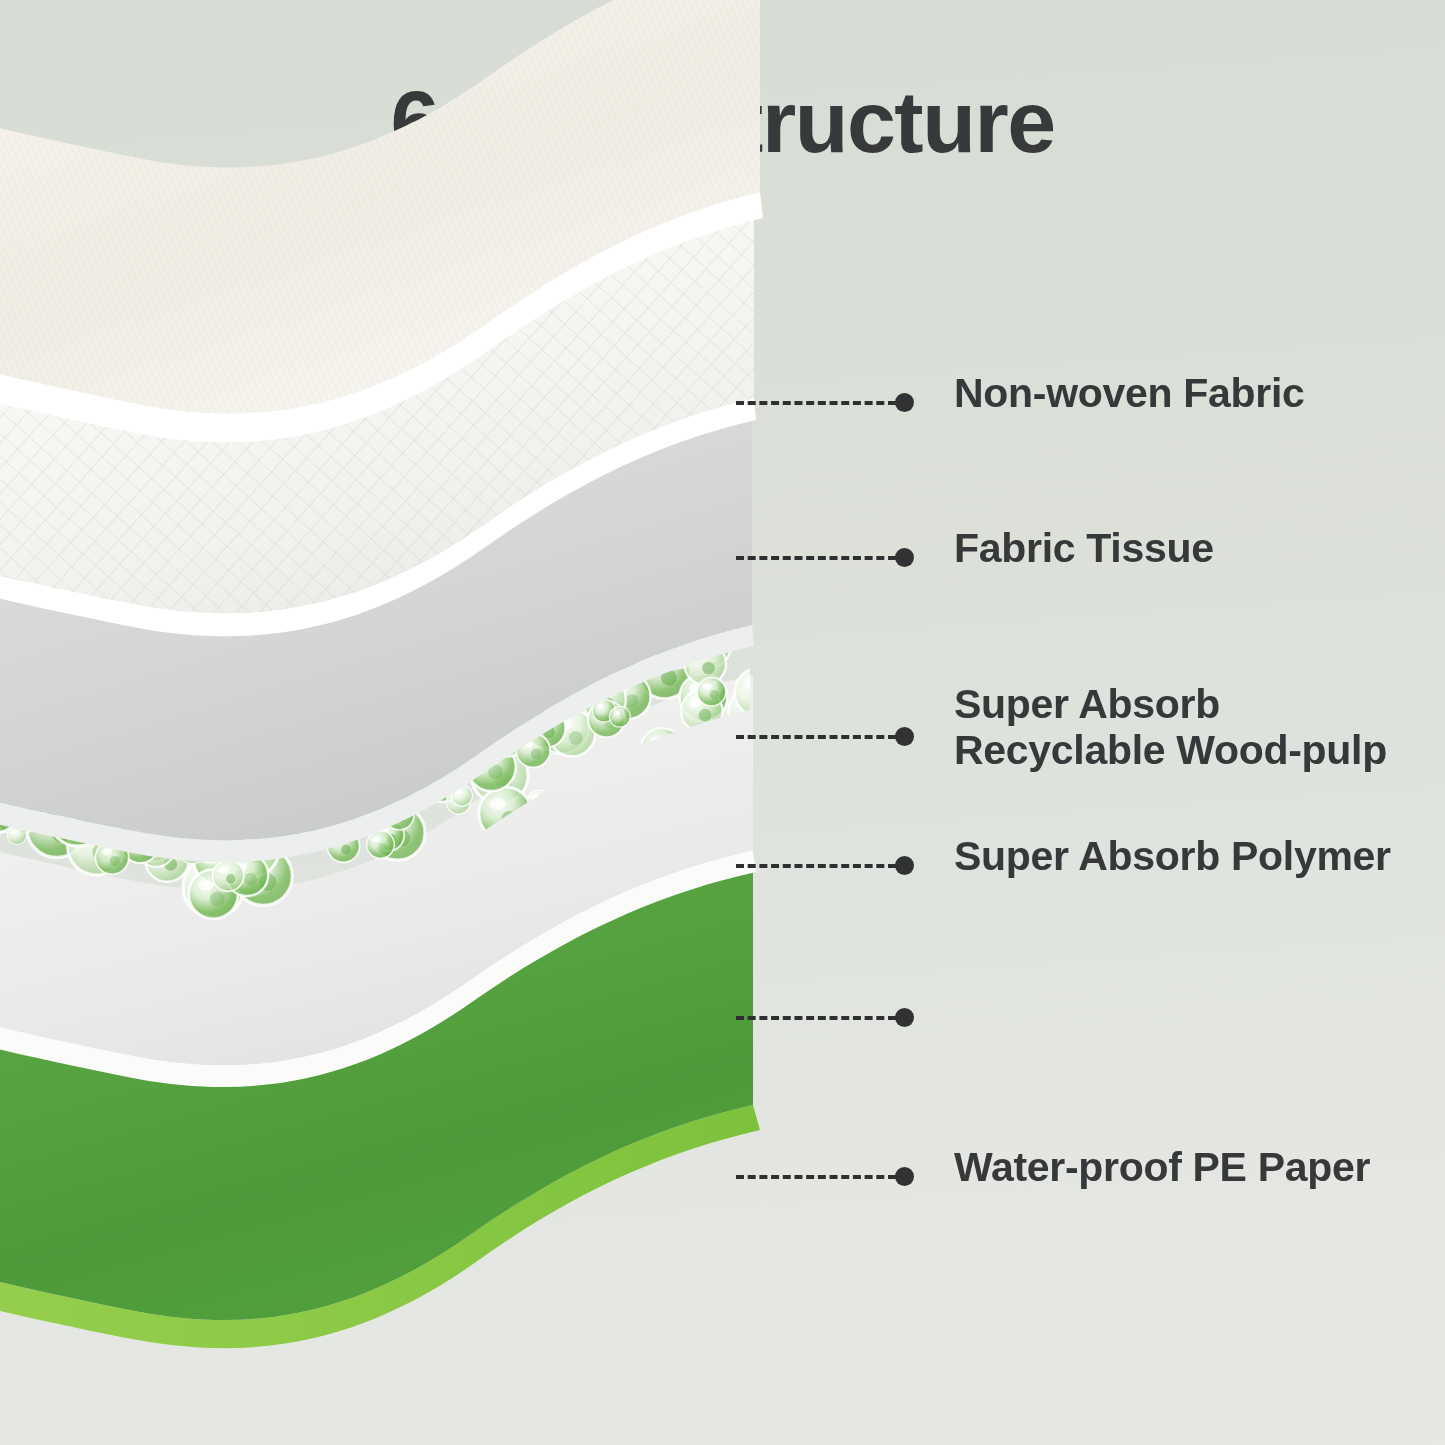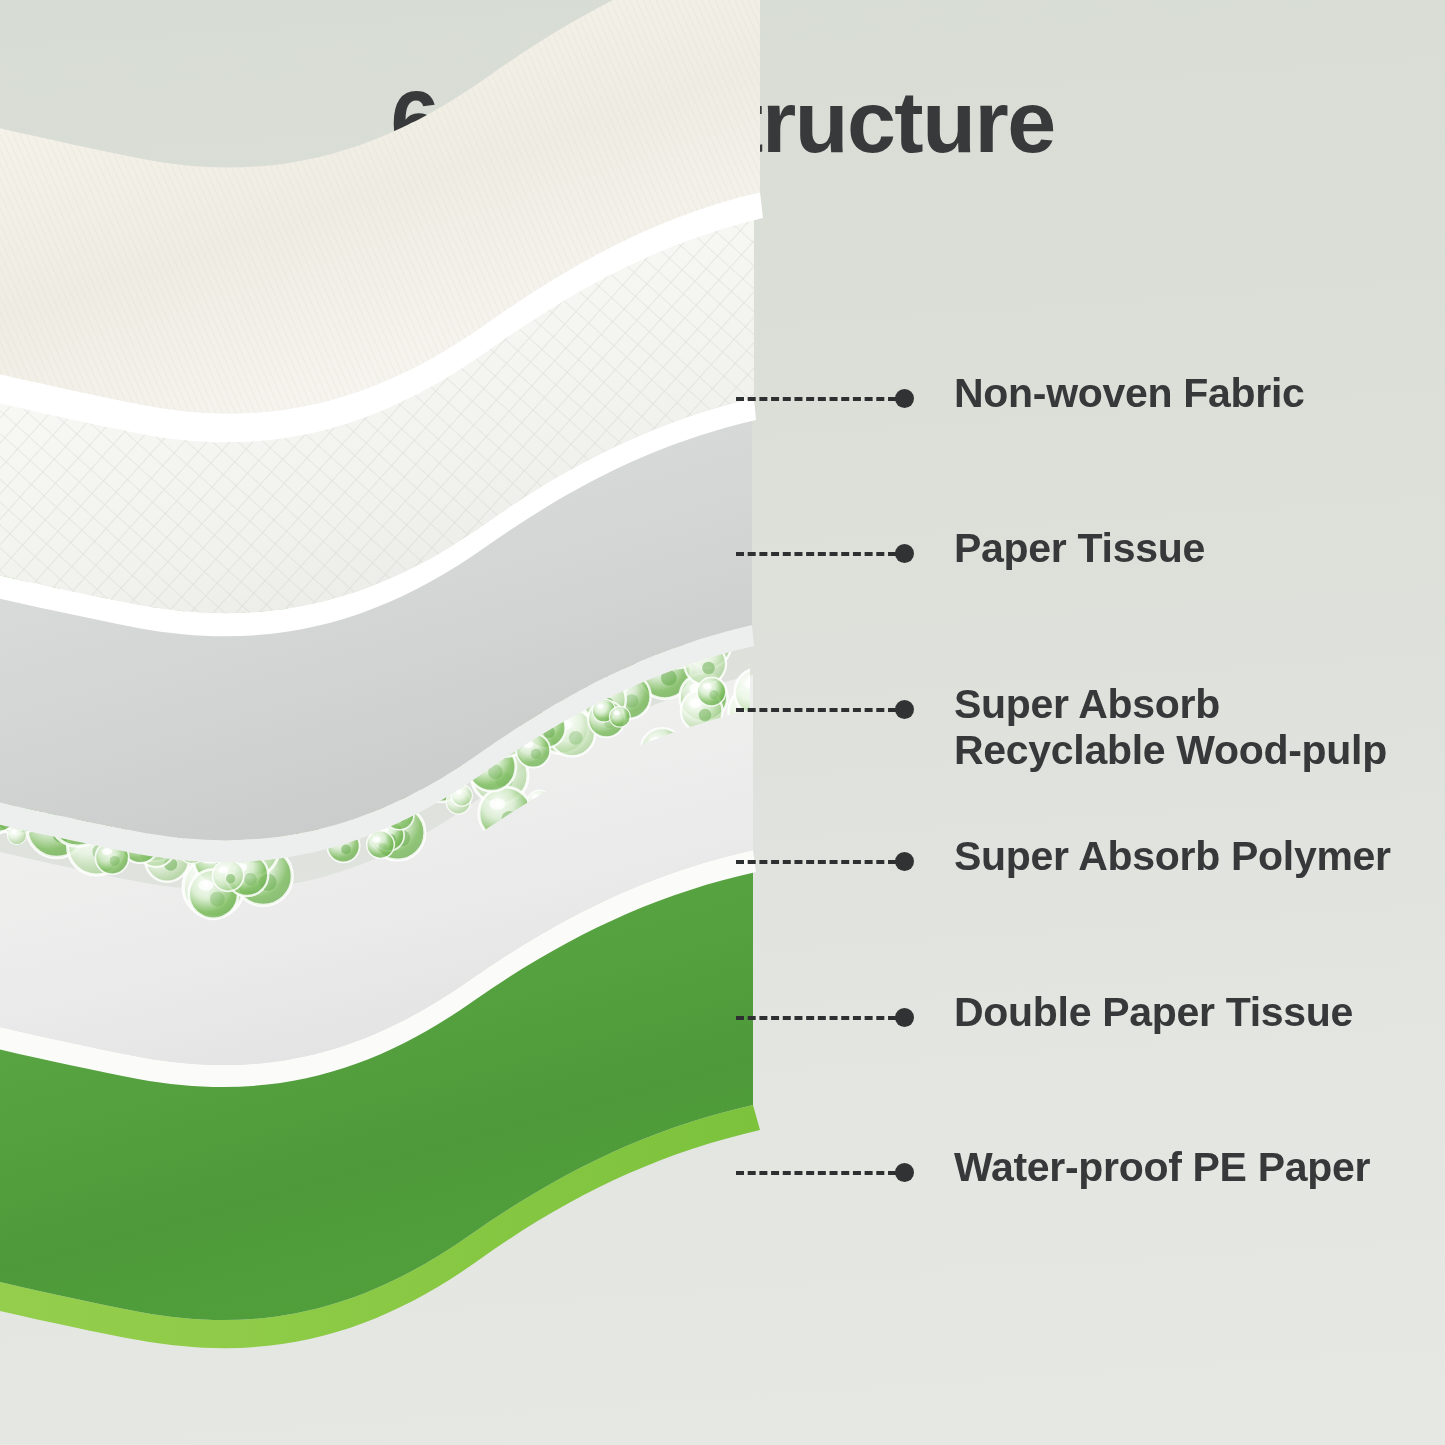--- a/index.html
+++ b/index.html
@@ -80,21 +80,21 @@
     left: 0;
     top: 0;
     width: 1445px;
     height: 1445px;
   }
 
   .callout {
     position: absolute;
     left: 736px;
     display: flex;
-    align-items: flex-start;
+    align-items: center;
   }
 
   .leader {
     position: relative;
     width: 178px;
     height: 20px;
     flex: 0 0 auto;
     margin-top: 17px;
   }
 
@@ -2428,21 +2428,21 @@
         <div class="dot"></div>
       </div>
       <div class="callout-text">Non-woven Fabric</div>
     </div>
 
     <div class="callout" style="top:526px">
       <div class="leader">
         <div class="dashline"></div>
         <div class="dot"></div>
       </div>
-      <div class="callout-text">Paper Tissue</div>
+      <div class="callout-text">Fabric Tissue</div>
     </div>
 
     <div class="callout" style="top:682px">
       <div class="leader">
         <div class="dashline"></div>
         <div class="dot"></div>
       </div>
       <div class="callout-text">Super Absorb
 Recyclable Wood-pulp</div>
     </div>
@@ -2453,21 +2453,20 @@
         <div class="dot"></div>
       </div>
       <div class="callout-text">Super Absorb Polymer</div>
     </div>
 
     <div class="callout" style="top:990px">
       <div class="leader">
         <div class="dashline"></div>
         <div class="dot"></div>
       </div>
-      <div class="callout-text">Double Paper Tissue</div>
     </div>
 
     <div class="callout" style="top:1145px">
       <div class="leader">
         <div class="dashline"></div>
         <div class="dot"></div>
       </div>
       <div class="callout-text">Water-proof PE Paper</div>
     </div>
 

